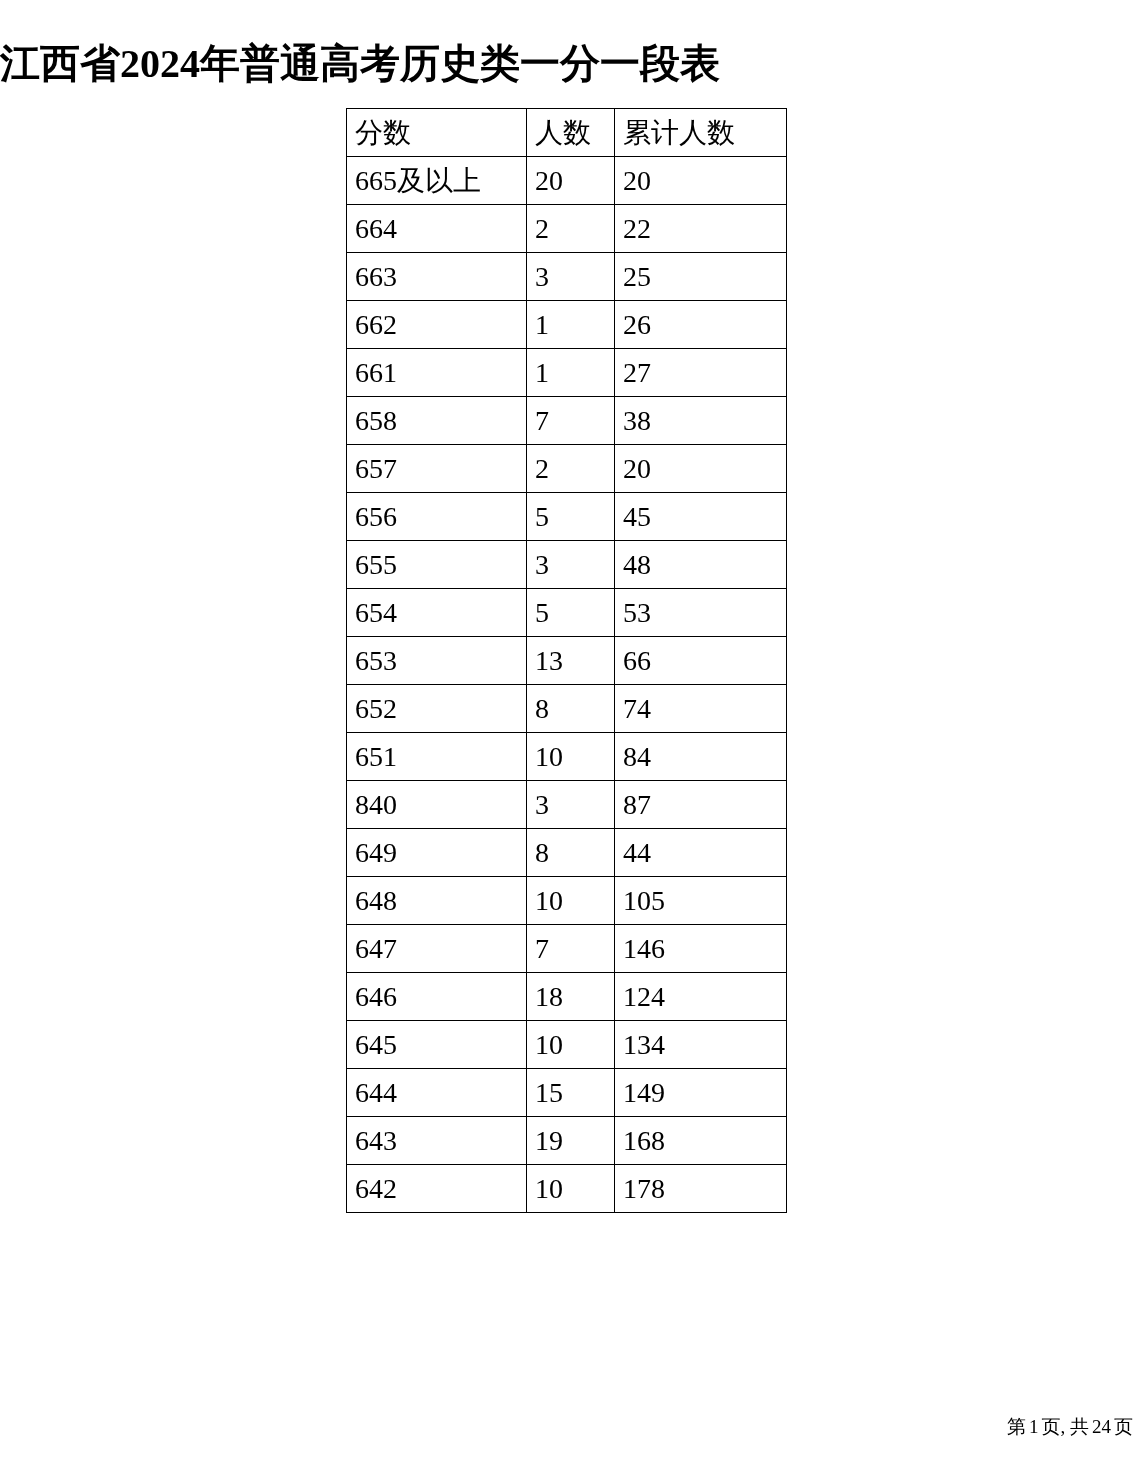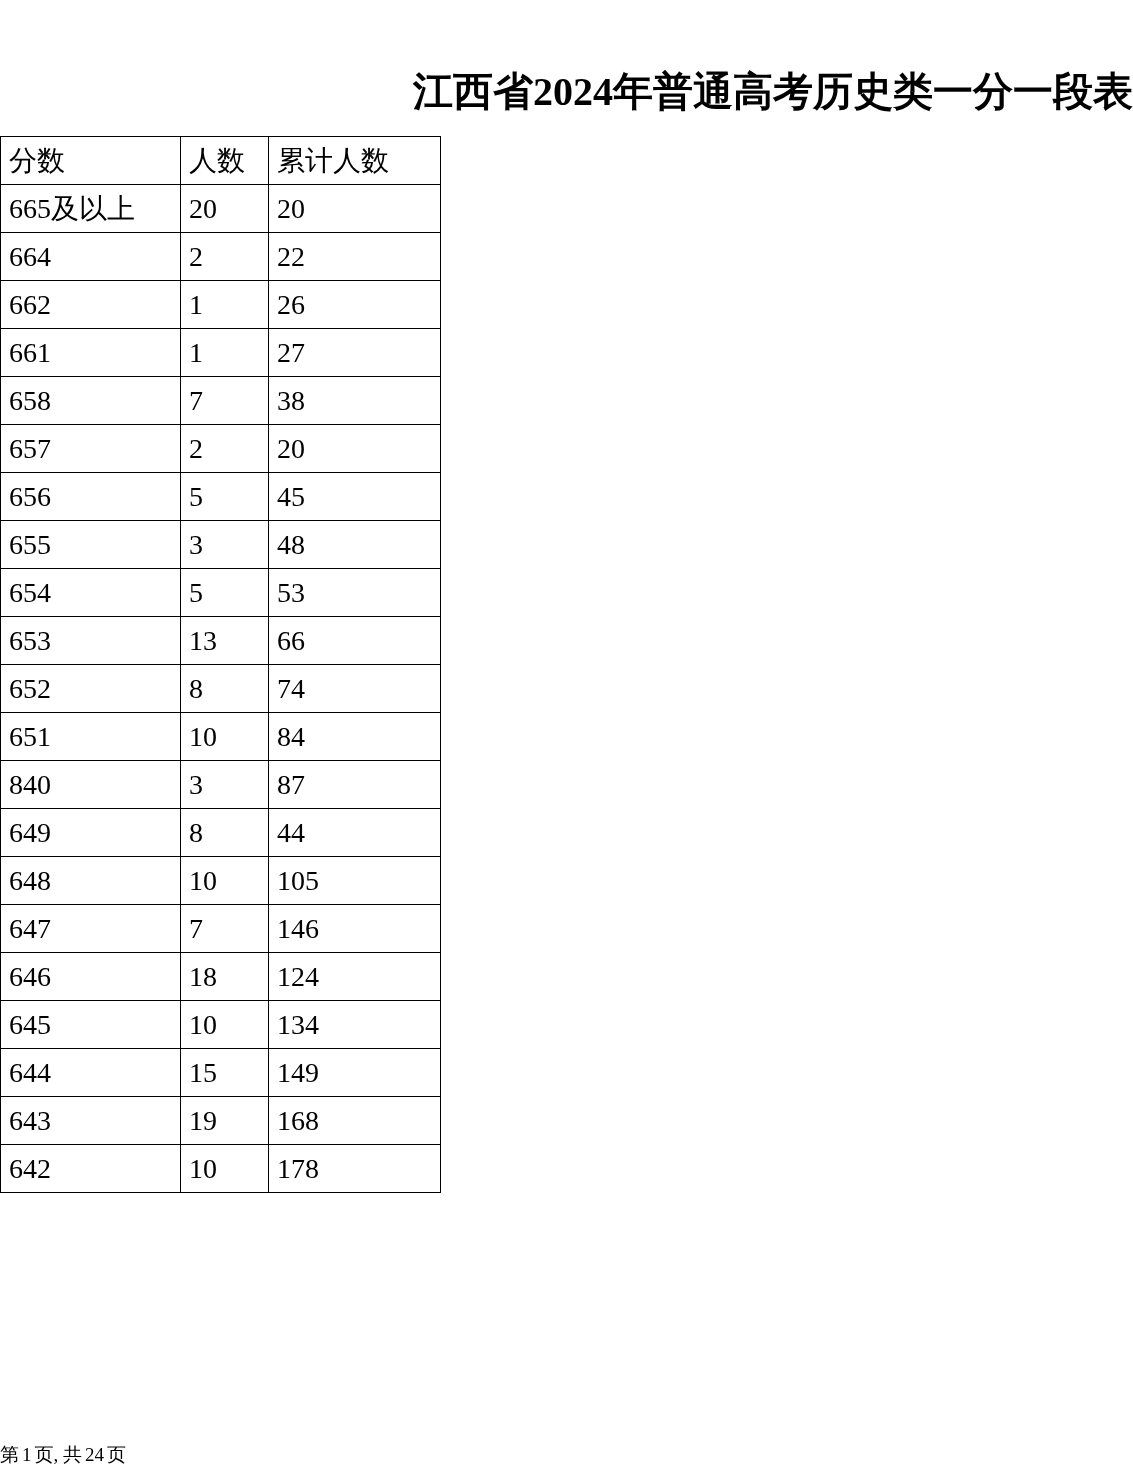--- a/index.html
+++ b/index.html
@@ -15,30 +15,31 @@
     color: #000000;
     overflow: hidden;
   }
   .page {
     width: 1133px;
     height: 1467px;
     position: relative;
     box-sizing: border-box;
   }
   .doc-title {
-    text-align: right;
+    text-align: left;
     font-size: 40px;
     font-weight: bold;
     letter-spacing: 0px;
-    margin-top: 68px;
+    margin-top: 40px;
     line-height: 1.2;
     font-family: "Liberation Serif", "DejaVu Serif", serif;
   }
   .table-wrap {
     display: flex;
+    justify-content: center;
     margin-top: 20px;
   }
   table.score-table {
     border-collapse: collapse;
     width: 440px;
     table-layout: fixed;
   }
   table.score-table th,
   table.score-table td {
     border: 1px solid #000000;
@@ -56,21 +57,21 @@
   }
   col.c-score { width: 180px; }
   col.c-count { width: 88px; }
   col.c-cum   { width: 172px; }
 
   .footer {
     position: absolute;
     left: 0;
     right: 0;
     top: 1374px;
-    text-align: left;
+    text-align: right;
     font-size: 19px;
     font-family: "Liberation Serif", "DejaVu Serif", serif;
     color: #000000;
   }
   .footer .num {
     padding: 0 3px;
   }
 </style>
 </head>
 <body>
@@ -98,20 +99,25 @@
             <td>665及以上</td>
             <td>20</td>
             <td>20</td>
           </tr>
           <tr>
             <td>664</td>
             <td>2</td>
             <td>22</td>
           </tr>
           <tr>
+            <td>663</td>
+            <td>3</td>
+            <td>25</td>
+          </tr>
+          <tr>
             <td>662</td>
             <td>1</td>
             <td>26</td>
           </tr>
           <tr>
             <td>661</td>
             <td>1</td>
             <td>27</td>
           </tr>
           <tr>

